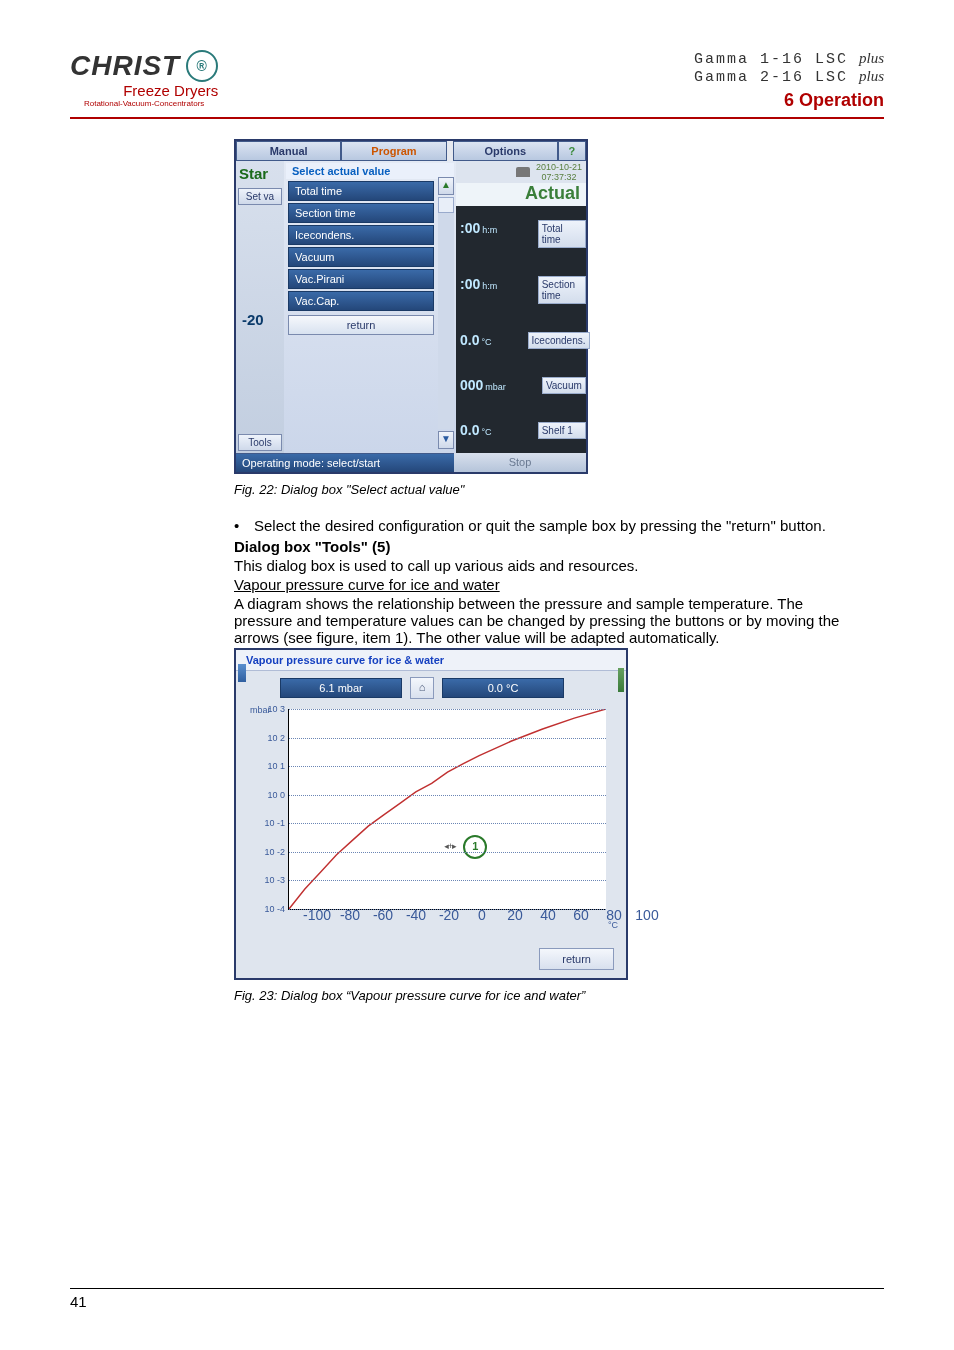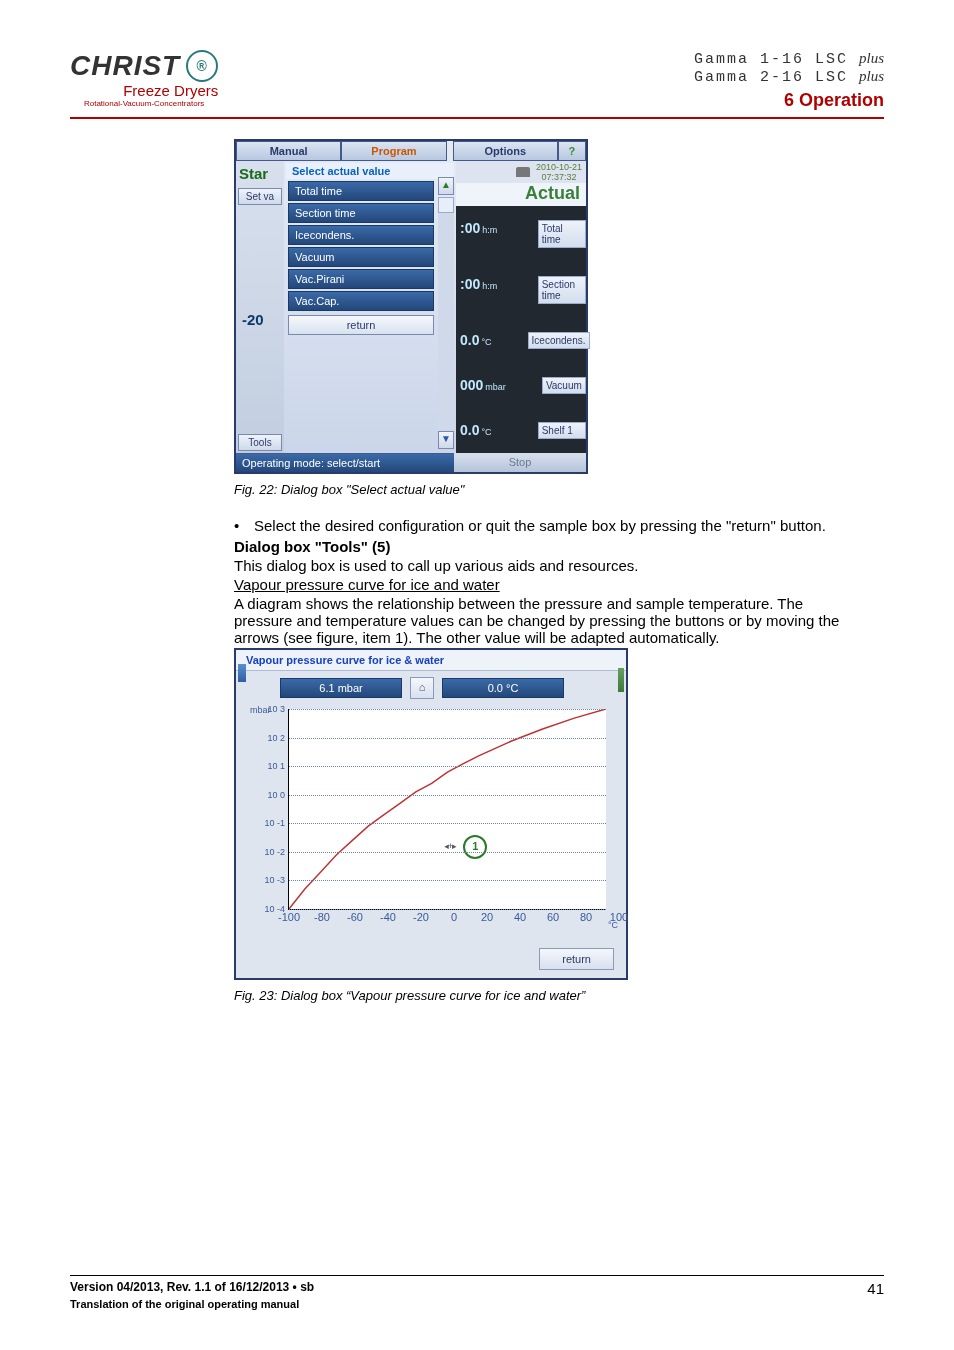--- a/index.html
+++ b/index.html
@@ -341,23 +341,24 @@
     left: -30px;
     width: 26px;
     text-align: right;
     font-size: 9px;
     color: #3a5a9a;
     transform: translateY(-50%);
   }
   .xtick {
     position: absolute;
     bottom: -14px;
-    font-size: 11px;
+    font-size: 14px;
     color: #3a5a9a;
     transform: translateX(-50%);
+    margin-left: 28px;
   }
   .annot {
     position: absolute;
     width: 20px; height: 20px;
     border: 2px solid #2a7a2a;
     border-radius: 50%;
     color: #2a7a2a;
     text-align: center;
     line-height: 18px;
     font-weight: bold;
@@ -579,20 +580,16 @@
       <div class="d2-return">return</div>
       <div class="d2-clear"></div>
     </div>
     <div class="fig-caption">Fig. 23: Dialog box “Vapour pressure curve for ice and water”</div>
 
   </div>
 
   <div class="footer">
     <hr class="footer-rule">
     <div class="footer-line">
-      <div>
-        <div class="footer-left">Version 04/2013, Rev. 1.1 of 16/12/2013 • sb</div>
-        <div class="footer-left2">Translation of the original operating manual</div>
-      </div>
       <div class="page-num">41</div>
     </div>
   </div>
 </div>
 
 </body></html>

